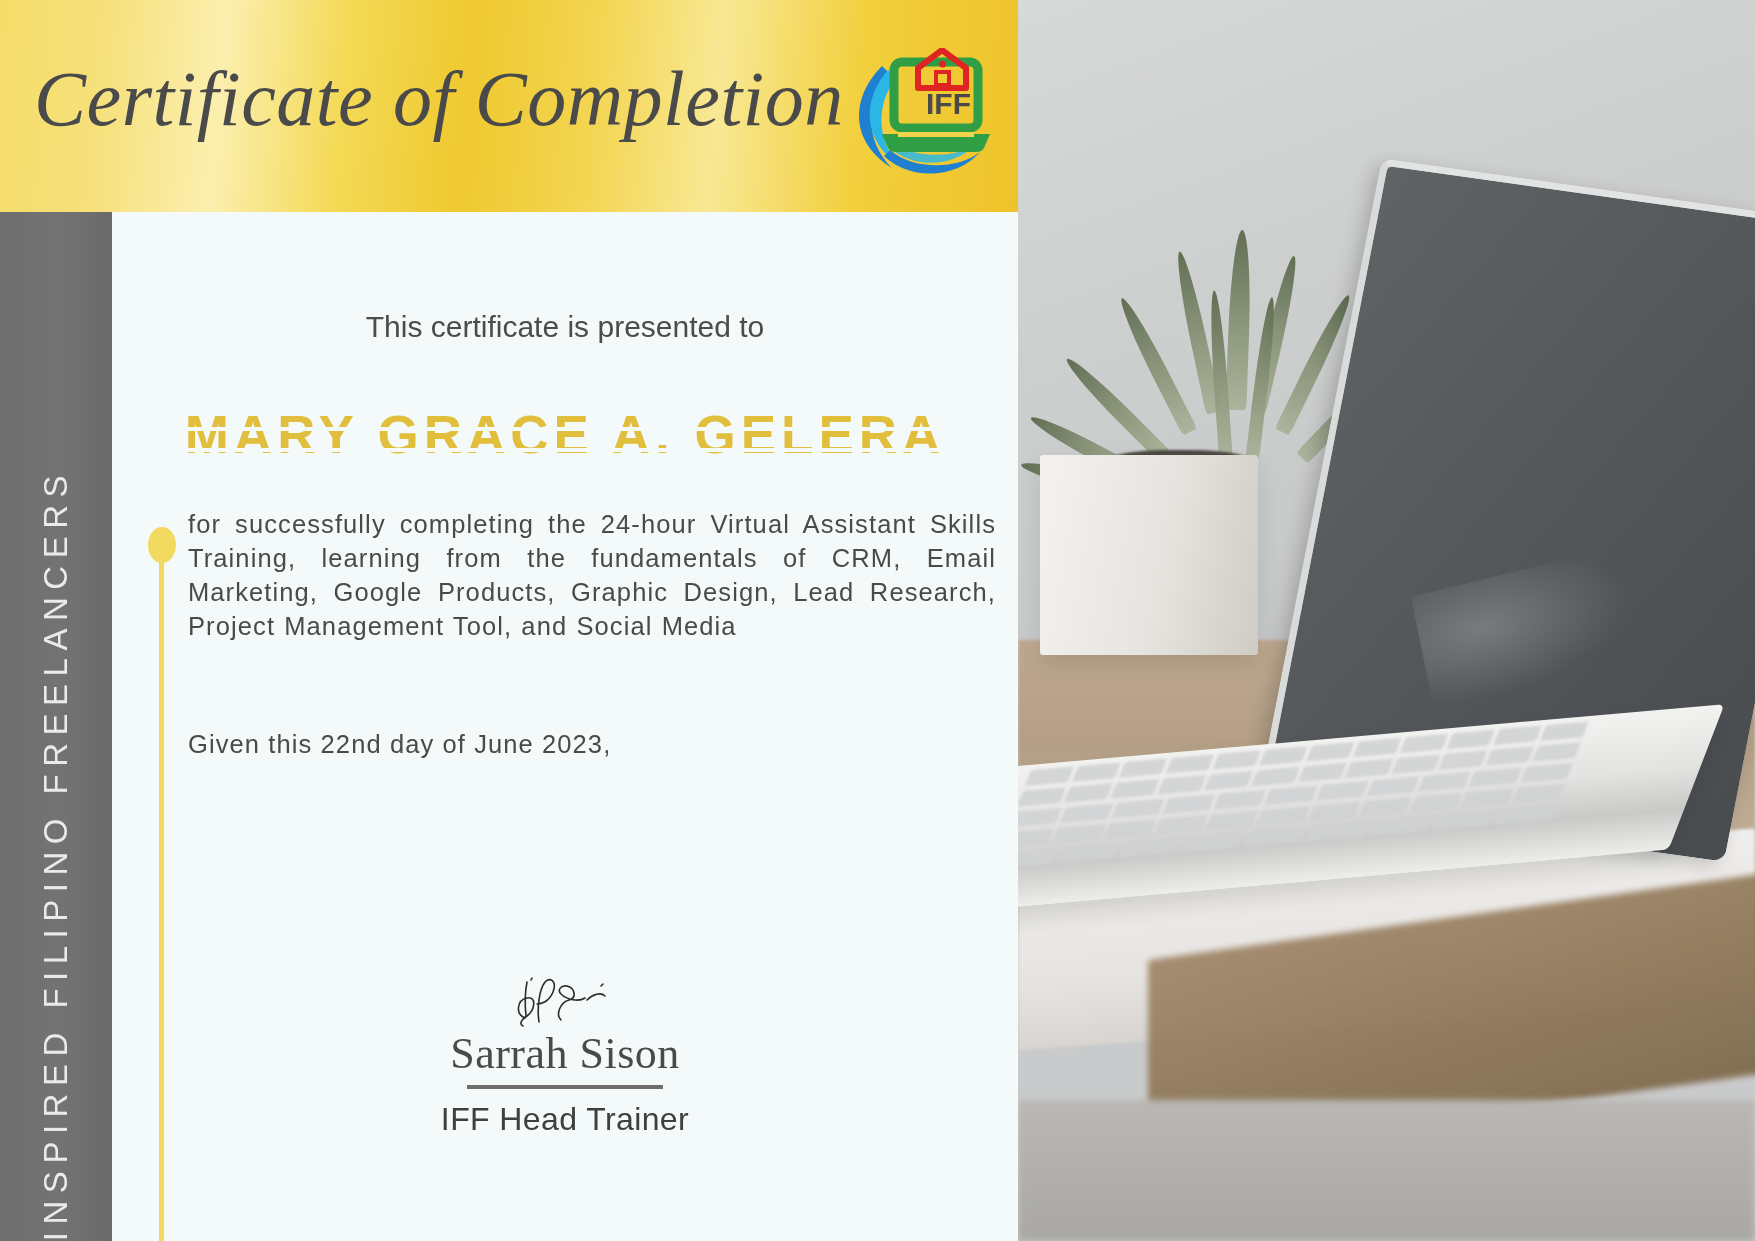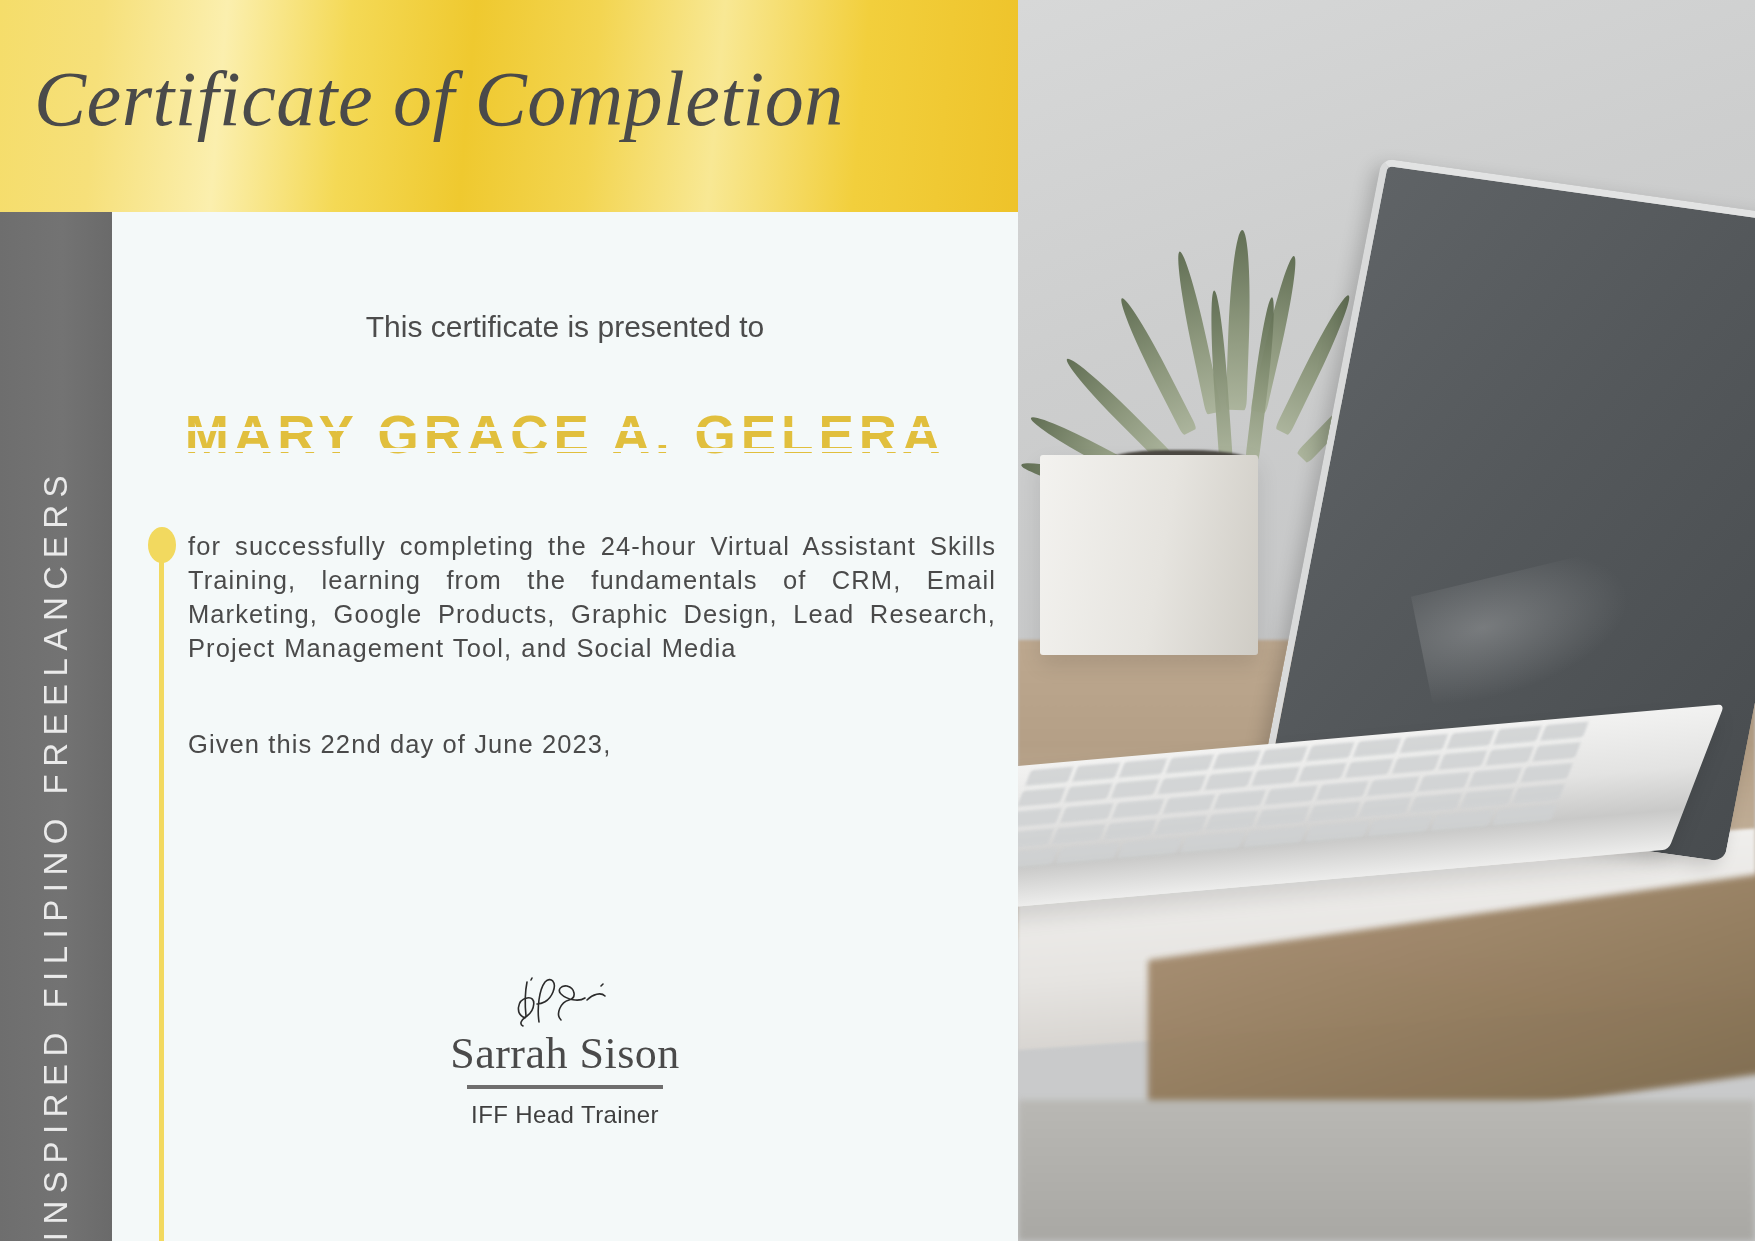--- a/index.html
+++ b/index.html
@@ -180,21 +180,21 @@
     position:absolute; left:36px; top:315px;
     width:28px; height:36px; border-radius:50%;
     background:#f2d95f;
   }
   #marker-line {
     position:absolute; left:47px; top:348px;
     width:5px; height:681px;
     background:#f2d95f;
   }
   #body-text {
-    position:absolute; left:76px; top:318px; width:808px;
+    position:absolute; left:76px; top:296px; width:808px;
     font-size:25.5px;
     line-height:1.33;
     color:#4a4a4a;
     text-align:justify;
     letter-spacing:1.1px;
     word-spacing:1px;
   }
   #given {
     position:absolute; left:76px; top:518px; width:808px;
     font-size:25.5px;
@@ -210,21 +210,21 @@
     color:#4a4a4a;
     margin-top:-6px;
     letter-spacing:.5px;
   }
   #sig-rule {
     width:196px; height:4px; background:#6e6e6e;
     margin:6px auto 0;
   }
   #sig-title {
     margin-top:12px;
-    font-size:24px;
+    font-size:32px;
     color:#3f3f3f;
     letter-spacing:.4px;
   }
 </style>
 </head>
 <body>
 
 <div id="photo">
   <div class="ph-walltop"></div>
   <div class="ph-wall"></div>
@@ -320,20 +320,42 @@
         <span class="key"></span>
         <span class="key"></span>
         <span class="key"></span>
       </div>
   </div>
 </div>
 
 <div id="header">
   <div id="title">Certificate of Completion</div>
 
+  <div id="logo">
+    <svg viewBox="0 0 160 130" width="160" height="130">
+
+      <path d="M44 18 C 10 52, 14 96, 54 120 C 26 92, 28 54, 52 26 Z" fill="#1f7fd0"></path>
+      <path d="M50 22 C 22 54, 26 94, 62 118 C 38 92, 38 56, 58 30 Z" fill="#2ab7e6"></path>
+      <path d="M46 108 C 70 132, 118 132, 142 104 C 120 122, 74 122, 52 102 Z" fill="#1f7fd0"></path>
+      <path d="M52 100 C 74 120, 114 120, 136 98 C 116 110, 76 110, 56 96 Z" fill="#2ab7e6" opacity=".85"></path>
+
+      <rect x="56" y="14" width="84" height="66" rx="8" ry="8" fill="none" stroke="#2f9e44" stroke-width="9"></rect>
+
+      <path d="M44 86 L152 86 L146 100 Q144 104 138 104 L58 104 Q52 104 50 100 Z" fill="#2f9e44"></path>
+      <rect x="60" y="84" width="76" height="5" fill="#f2d44a"></rect>
+
+      <g>
+        <path d="M104 2 L128 20 L128 40 L80 40 L80 20 Z" fill="none" stroke="#e02424" stroke-width="6" stroke-linejoin="round"></path>
+        <rect x="98" y="24" width="13" height="13" fill="none" stroke="#e02424" stroke-width="4"></rect>
+        <circle cx="104.5" cy="16" r="3.5" fill="#e02424"></circle>
+      </g>
+
+      <text x="88" y="66" font-family="Liberation Sans, sans-serif" font-size="30" font-weight="bold" fill="#4a4a4a">IFF</text>
+    </svg>
+  </div>
 </div>
 
 <div id="sidebar">
   <div class="sb-wrap">
     <div class="sb-rot">INSPIRED FILIPINO FREELANCERS</div>
   </div>
 </div>
 
 <div id="panel">
 

